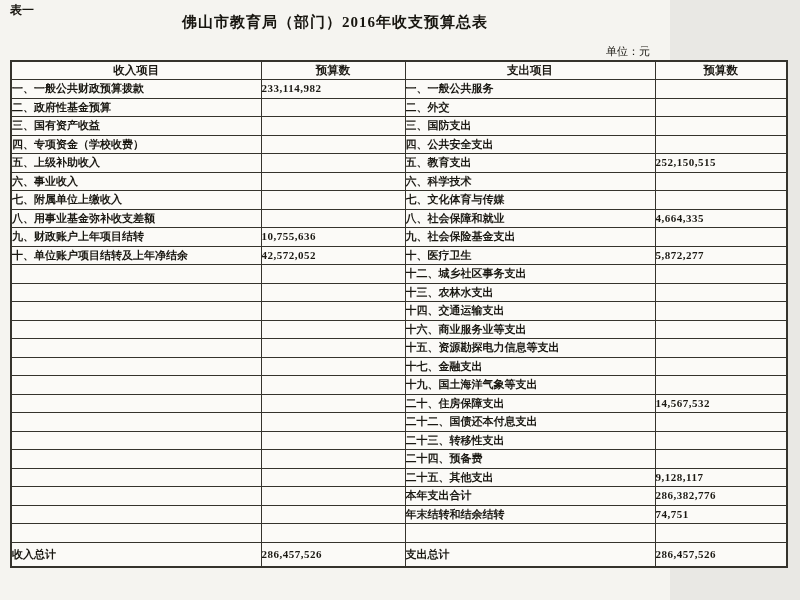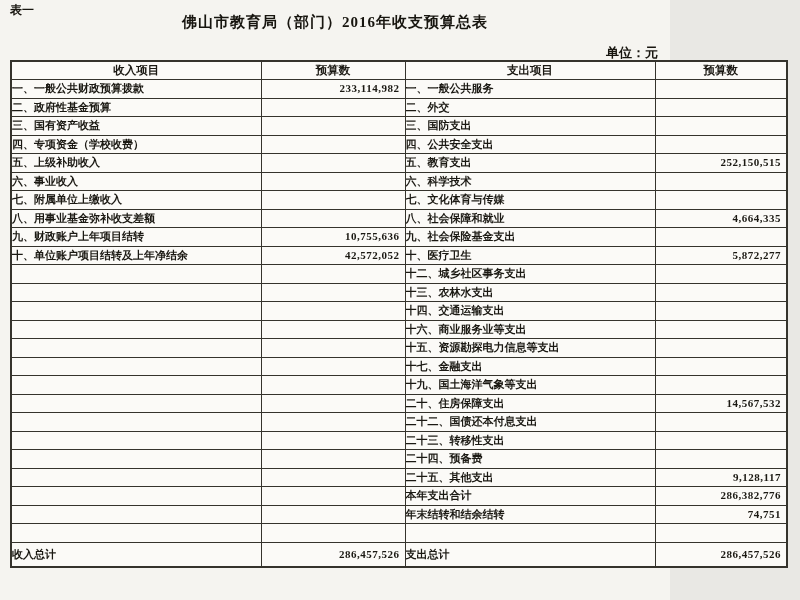--- a/index.html
+++ b/index.html
@@ -33,24 +33,24 @@
     top: 13px;
     width: 100%;
     margin: 0;
     text-align: center;
     font-size: 15px;
     font-weight: bold;
     letter-spacing: 1px;
   }
   .unit-note {
     position: absolute;
-    right: 12px;
+    right: 20px;
     top: 44px;
-    font-size: 13px;
-    font-weight: bold;
+    font-size: 11px;
+    font-weight: normal;
   }
   table.budget-table {
     position: absolute;
     left: 10px;
     top: 60px;
     width: 776px;
     border-collapse: collapse;
     table-layout: fixed;
     border: 2px solid #35332c;
     background: #fbfaf7;
@@ -75,21 +75,20 @@
     text-align: center;
     font-size: 11.5px;
   }
   .budget-table tbody td {
     height: 17.5px;
   }
   .budget-table td.item {
     text-align: left;
   }
   .budget-table td.num {
-    text-align: right;
     padding-right: 5px;
     font-variant-numeric: tabular-nums;
     letter-spacing: 0.5px;
   }
   .budget-table tfoot td {
     height: 23px;
   }
 </style>
 </head>
 <body>

